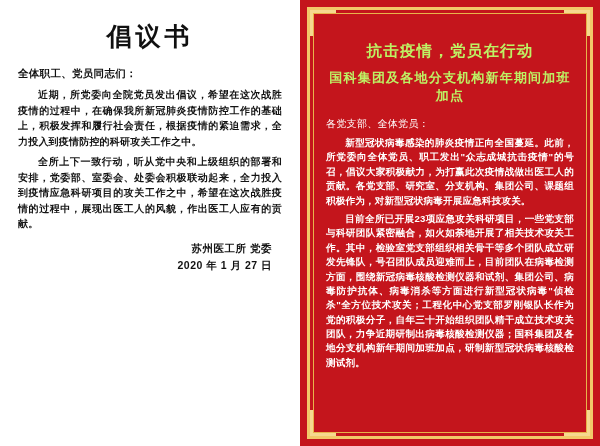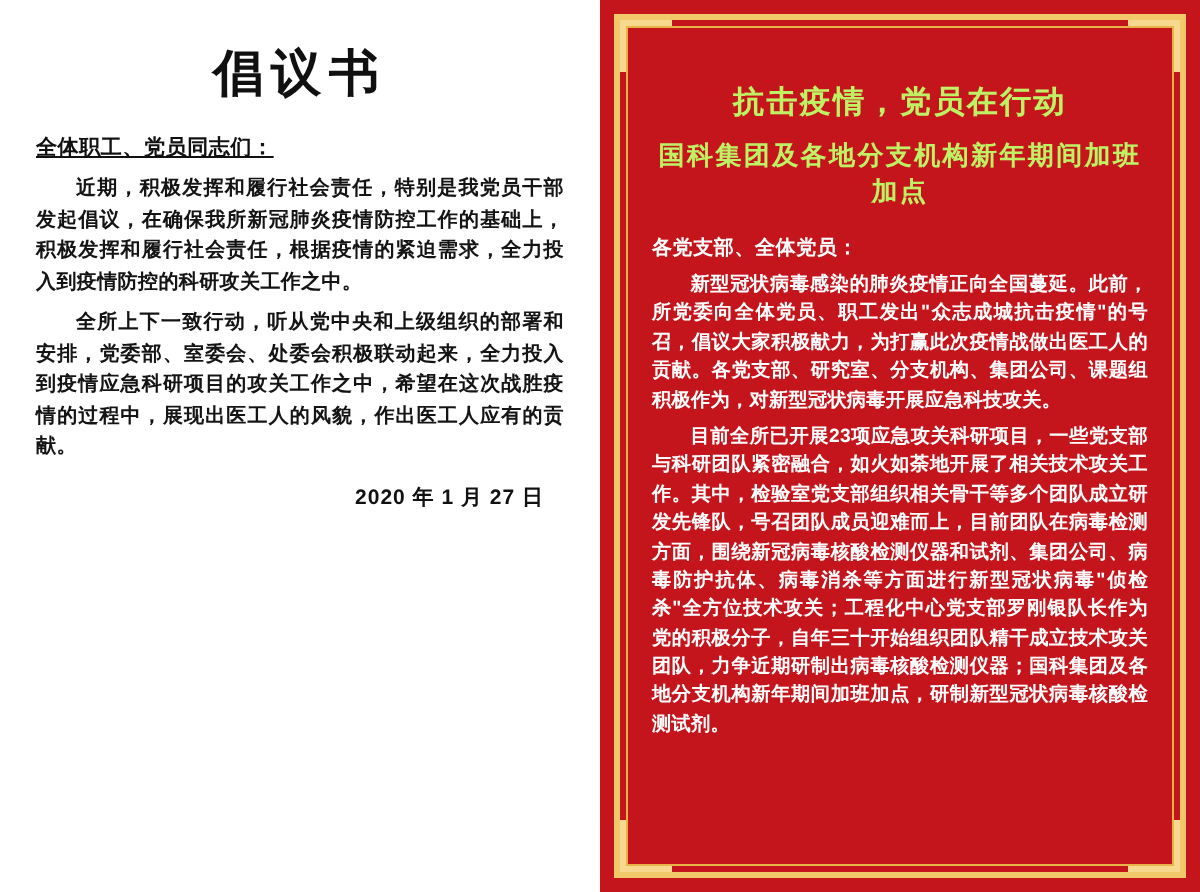--- a/index.html
+++ b/index.html
@@ -37,21 +37,20 @@
     letter-spacing: 4px;
     color: #101010;
     margin: 6px 0 14px 0;
   }
   .left-salutation {
     font-size: 10.5px;
     font-weight: bold;
     color: #111;
     margin-bottom: 6px;
     letter-spacing: 0.3px;
-    text-decoration: underline;
   }
   .left-body p {
     margin: 0 0 5px 0;
     font-size: 10px;
     line-height: 1.55;
     color: #141414;
     text-align: justify;
     text-indent: 2em;
     letter-spacing: 0.2px;
     font-weight: bold;
@@ -128,21 +127,21 @@
     margin-top: 16px;
     margin-bottom: 7px;
   }
   .right-title2 {
     font-size: 13px;
     margin-bottom: 12px;
   }
   .right-salutation {
     font-size: 10px;
     color: #ffffff;
-    font-weight: bold;
+    font-weight: normal;
     margin-bottom: 5px;
     letter-spacing: 0.3px;
   }
   .right-body p {
     margin: 0 0 4px 0;
     font-size: 9.6px;
     line-height: 1.5;
     color: #ffffff;
     text-align: justify;
     text-indent: 2em;
@@ -152,24 +151,25 @@
 </style>
 </head>
 <body>
 
 <div class="page">
 
   <div class="panel-left">
     <div class="left-title">倡议书</div>
     <div class="left-salutation">全体职工、党员同志们：</div>
     <div class="left-body">
-      <p>近期，积极发挥和履行社会责任，特别是我党员干部发起倡议，在确保我所新冠肺炎疫情防控工作的基础上，积极发挥和履行社会责任，根据疫情的紧迫需求，全力投入到疫情防控的科研攻关工作之中。</p>
+      <p>近期，所党委向全院党员发出倡议，希望在这次战胜疫情的过程中，在确保我所新冠肺炎疫情防控工作的基础上，积极发挥和履行社会责任，根据疫情的紧迫需求，全力投入到疫情防控的科研攻关工作之中。</p>
       <p>全所上下一致行动，听从党中央和上级组织的部署和安排，党委部、室委会、处委会积极联动起来，全力投入到疫情应急科研项目的攻关工作之中，希望在这次战胜疫情的过程中，展现出医工人的风貌，作出医工人应有的贡献。</p>
     </div>
     <div class="signature">
+      <div>苏州医工所 党委</div>
       <div>2020 年 1 月 27 日</div>
     </div>
   </div>
 
   <div class="panel-right">
     <div class="right-frame"></div>
     <div class="corner tl"></div>
     <div class="corner tr"></div>
     <div class="corner bl"></div>
     <div class="corner br"></div>

